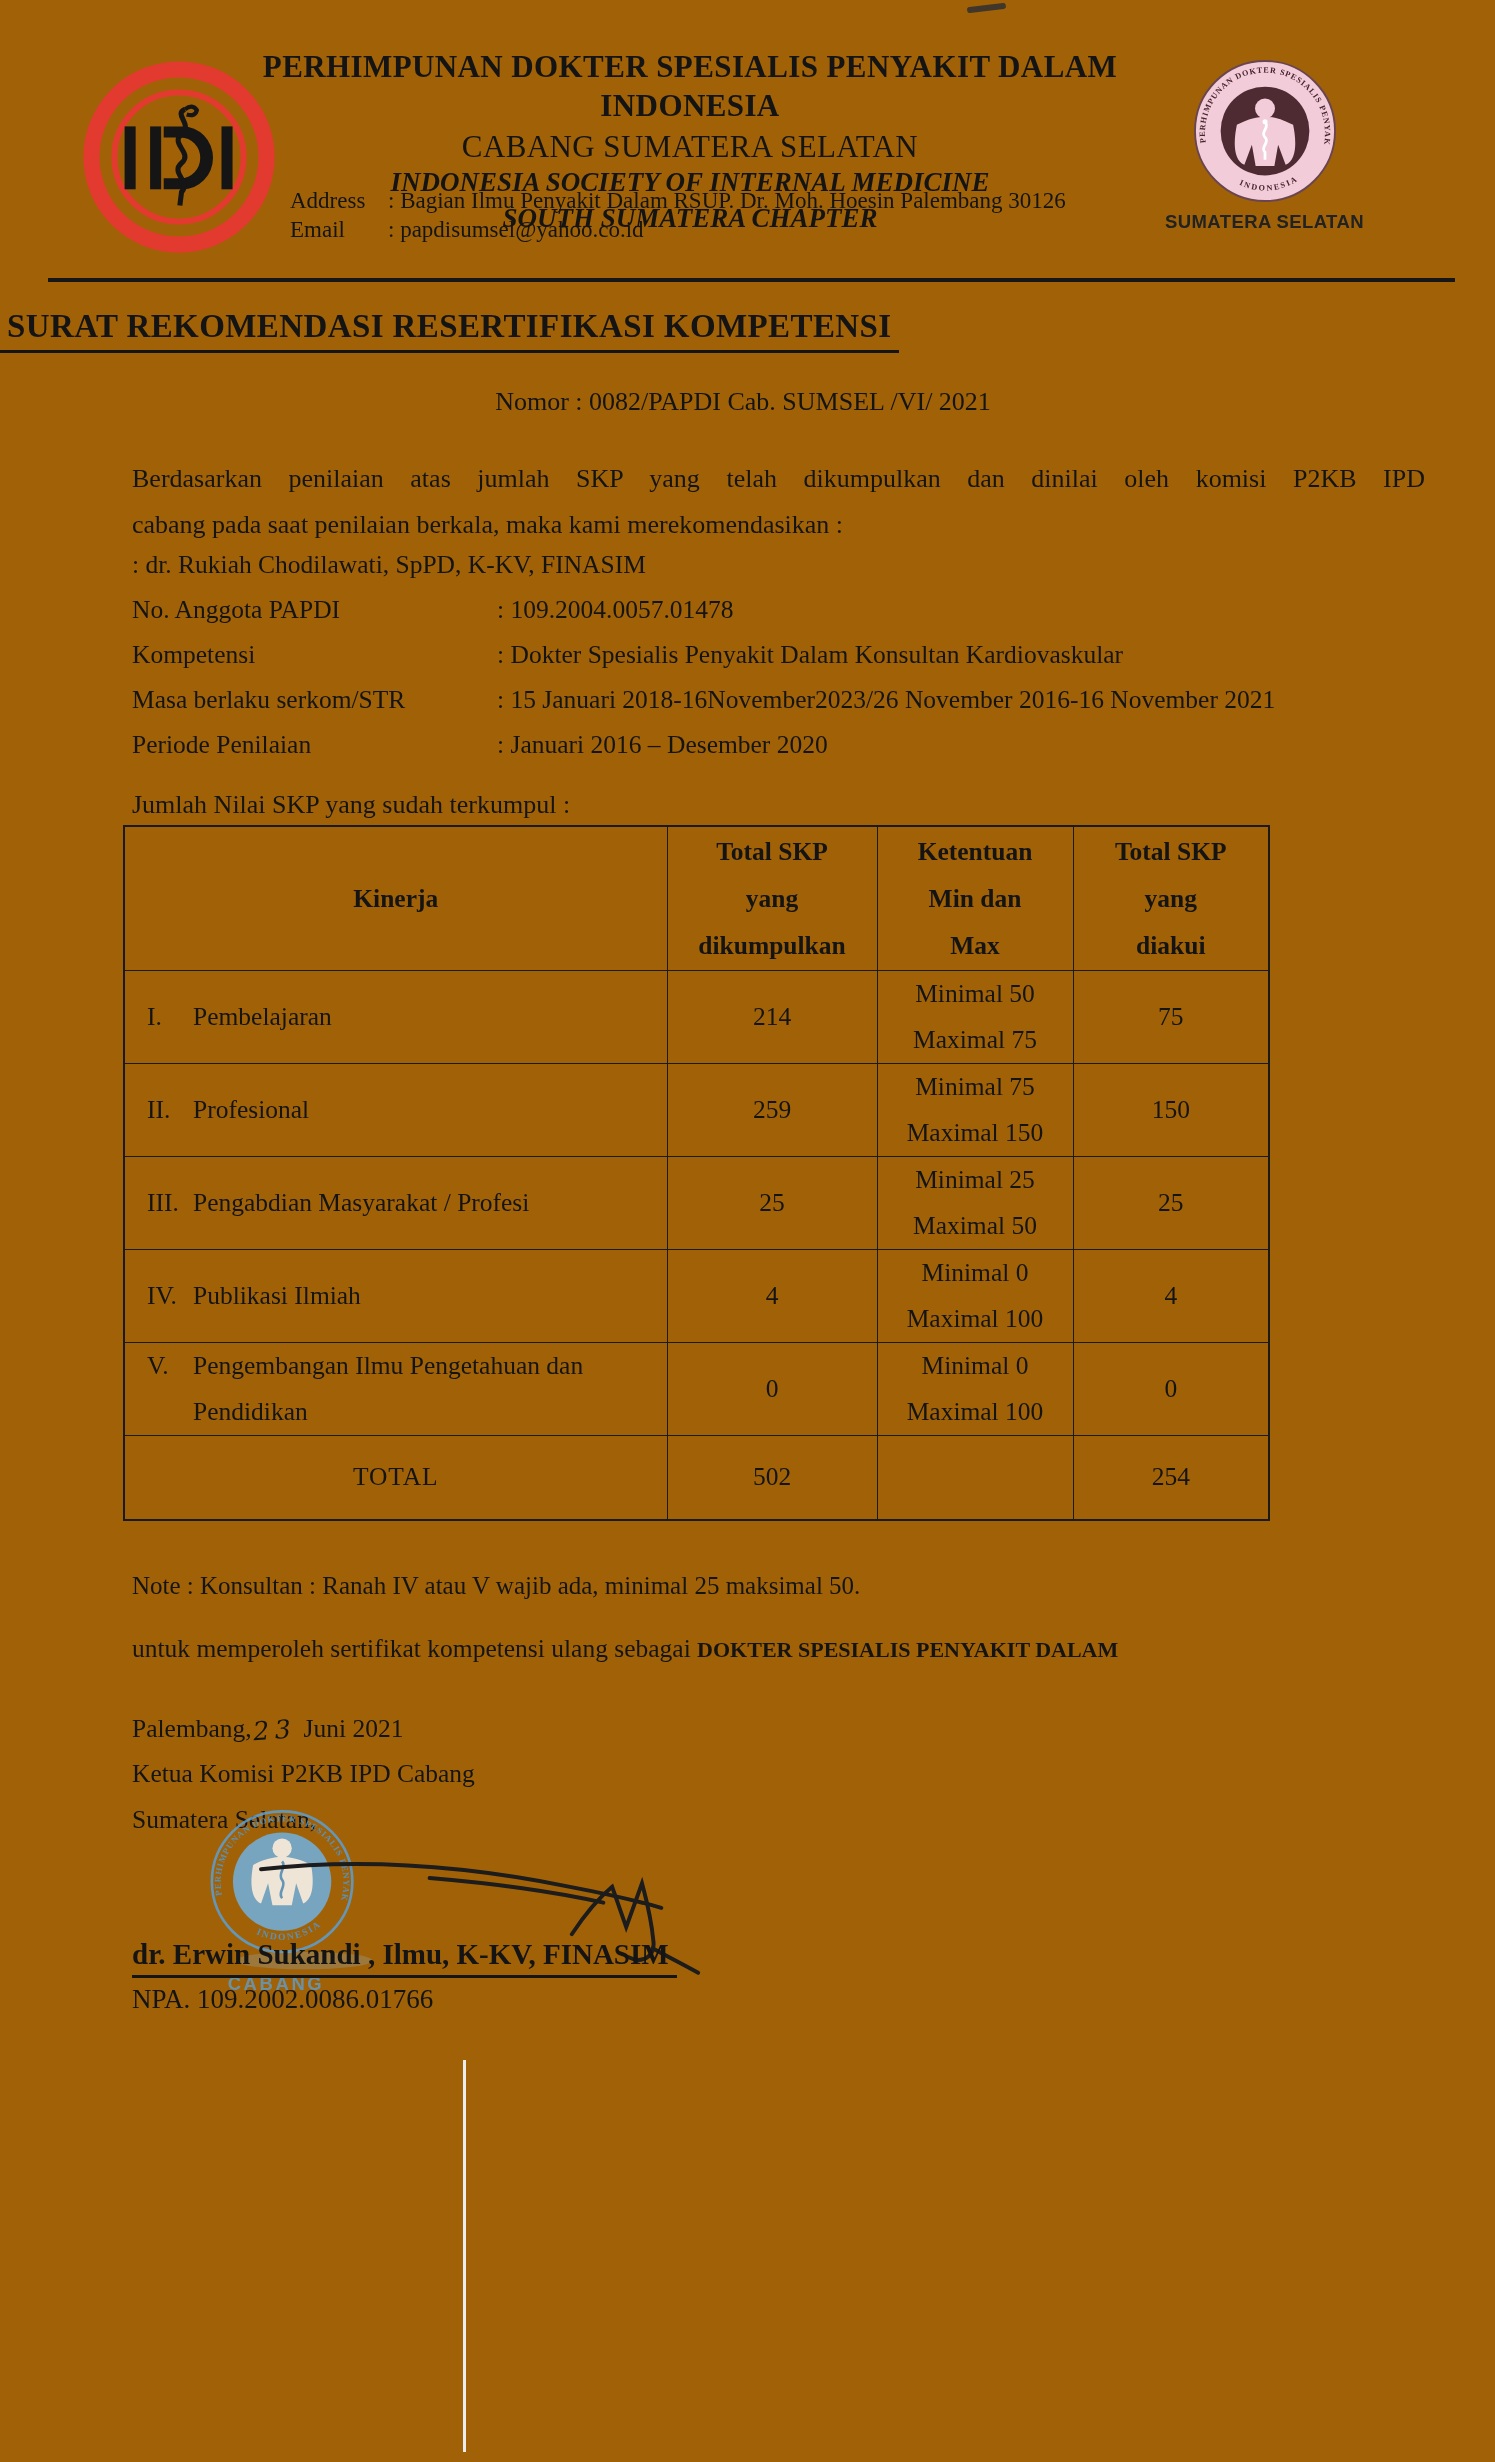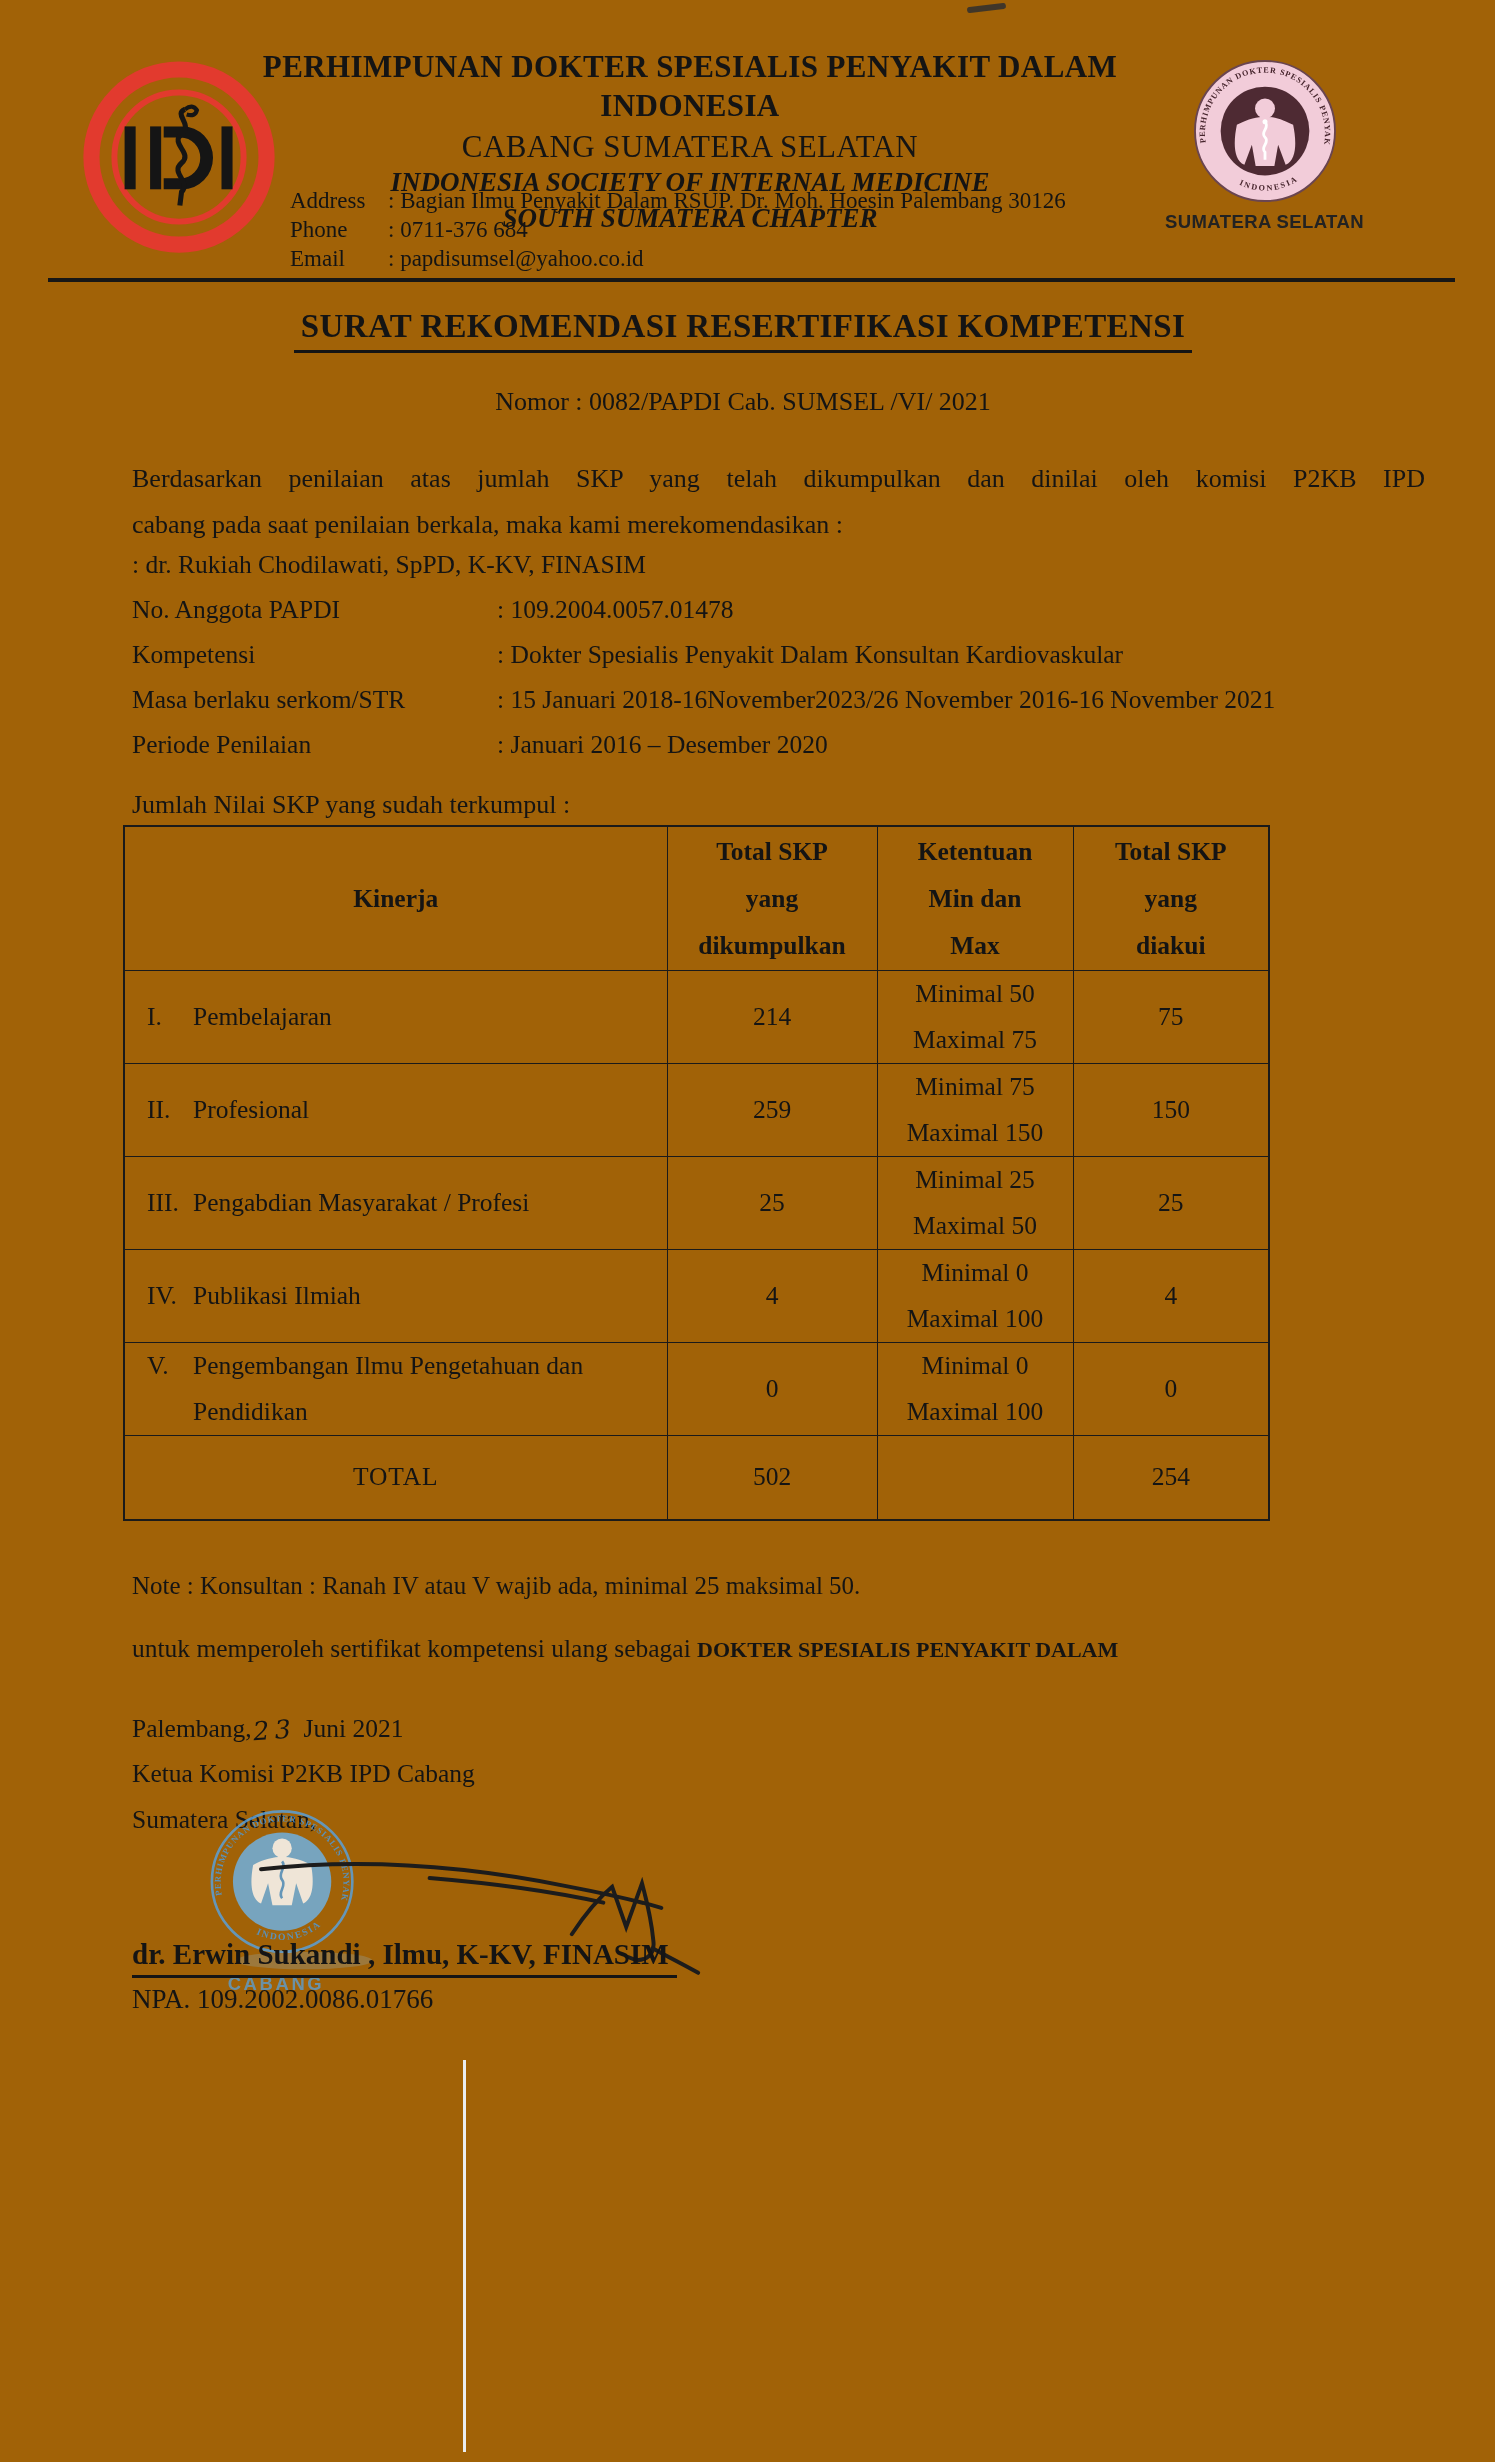--- a/index.html
+++ b/index.html
@@ -22,21 +22,21 @@
   .artifact-top{left:967px;top:5.3px;width:39px;height:6.2px;background:#2f2f2f;transform:rotate(-7deg);border-radius:2.6px;opacity:.85;}
   .artifact-vline{left:463px;top:2060px;width:2.6px;height:392px;background:#eaedf0;}
 
   
   #idi-logo{left:77px;top:55px;width:204px;height:204px;}
   #papdi-logo{left:1190px;top:56px;width:150px;height:150px;}
   #papdi-caption{left:1150px;top:211px;width:229px;text-align:center;
     font-family:"Liberation Sans",sans-serif;font-weight:bold;font-size:18.5px;letter-spacing:0.4px;color:#222;}
 
   
-  #title-wrap{left:0;top:308px;width:1486px;text-align:center;}
+  #title-wrap{left:0;top:308px;width:1486px;text-align:left;}
   #doc-title{display:inline-block;font-size:33px;font-weight:bold;letter-spacing:0.4px;
     border-bottom:3.5px solid #141414;padding:0 7px 5.3px 7px;}
   #doc-nomor{left:0;top:387px;width:1486px;text-align:center;font-size:26px;}
 
   
   #intro{left:132px;top:456px;width:1293px;font-size:26px;line-height:46px;}
   #intro .j{text-align:justify;text-align-last:justify;}
   #fields{left:132px;top:542px;width:1302px;font-size:25.5px;line-height:45px;}
   .field-row{display:flex;}
   .field-label{width:365px;flex:none;}
@@ -106,24 +106,20 @@
     <div class="org-l1">PERHIMPUNAN DOKTER SPESIALIS PENYAKIT DALAM INDONESIA</div>
     <div class="org-l2">CABANG SUMATERA SELATAN</div>
     <div class="org-l3">INDONESIA SOCIETY OF INTERNAL MEDICINE</div>
     <div class="org-l4">SOUTH SUMATERA CHAPTER</div>
   </div>
 
   <div id="contact" class="abs">
     <div class="contact-row">
       <span class="contact-label">Address</span>
       <span>: Bagian Ilmu Penyakit Dalam RSUP. Dr. Moh. Hoesin Palembang 30126</span>
-    </div>
-    <div class="contact-row">
-      <span class="contact-label">Phone</span>
-      <span>: 0711-376 684</span>
     </div>
     <div class="contact-row">
       <span class="contact-label">Email</span>
       <span>: papdisumsel@yahoo.co.id</span>
     </div>
   </div>
 
   <svg id="papdi-logo" class="abs" viewBox="-120 -120 240 240">
     <defs>
       <path id="arcTop" d="M -94 22 A 96 96 0 1 1 94 22"></path>

